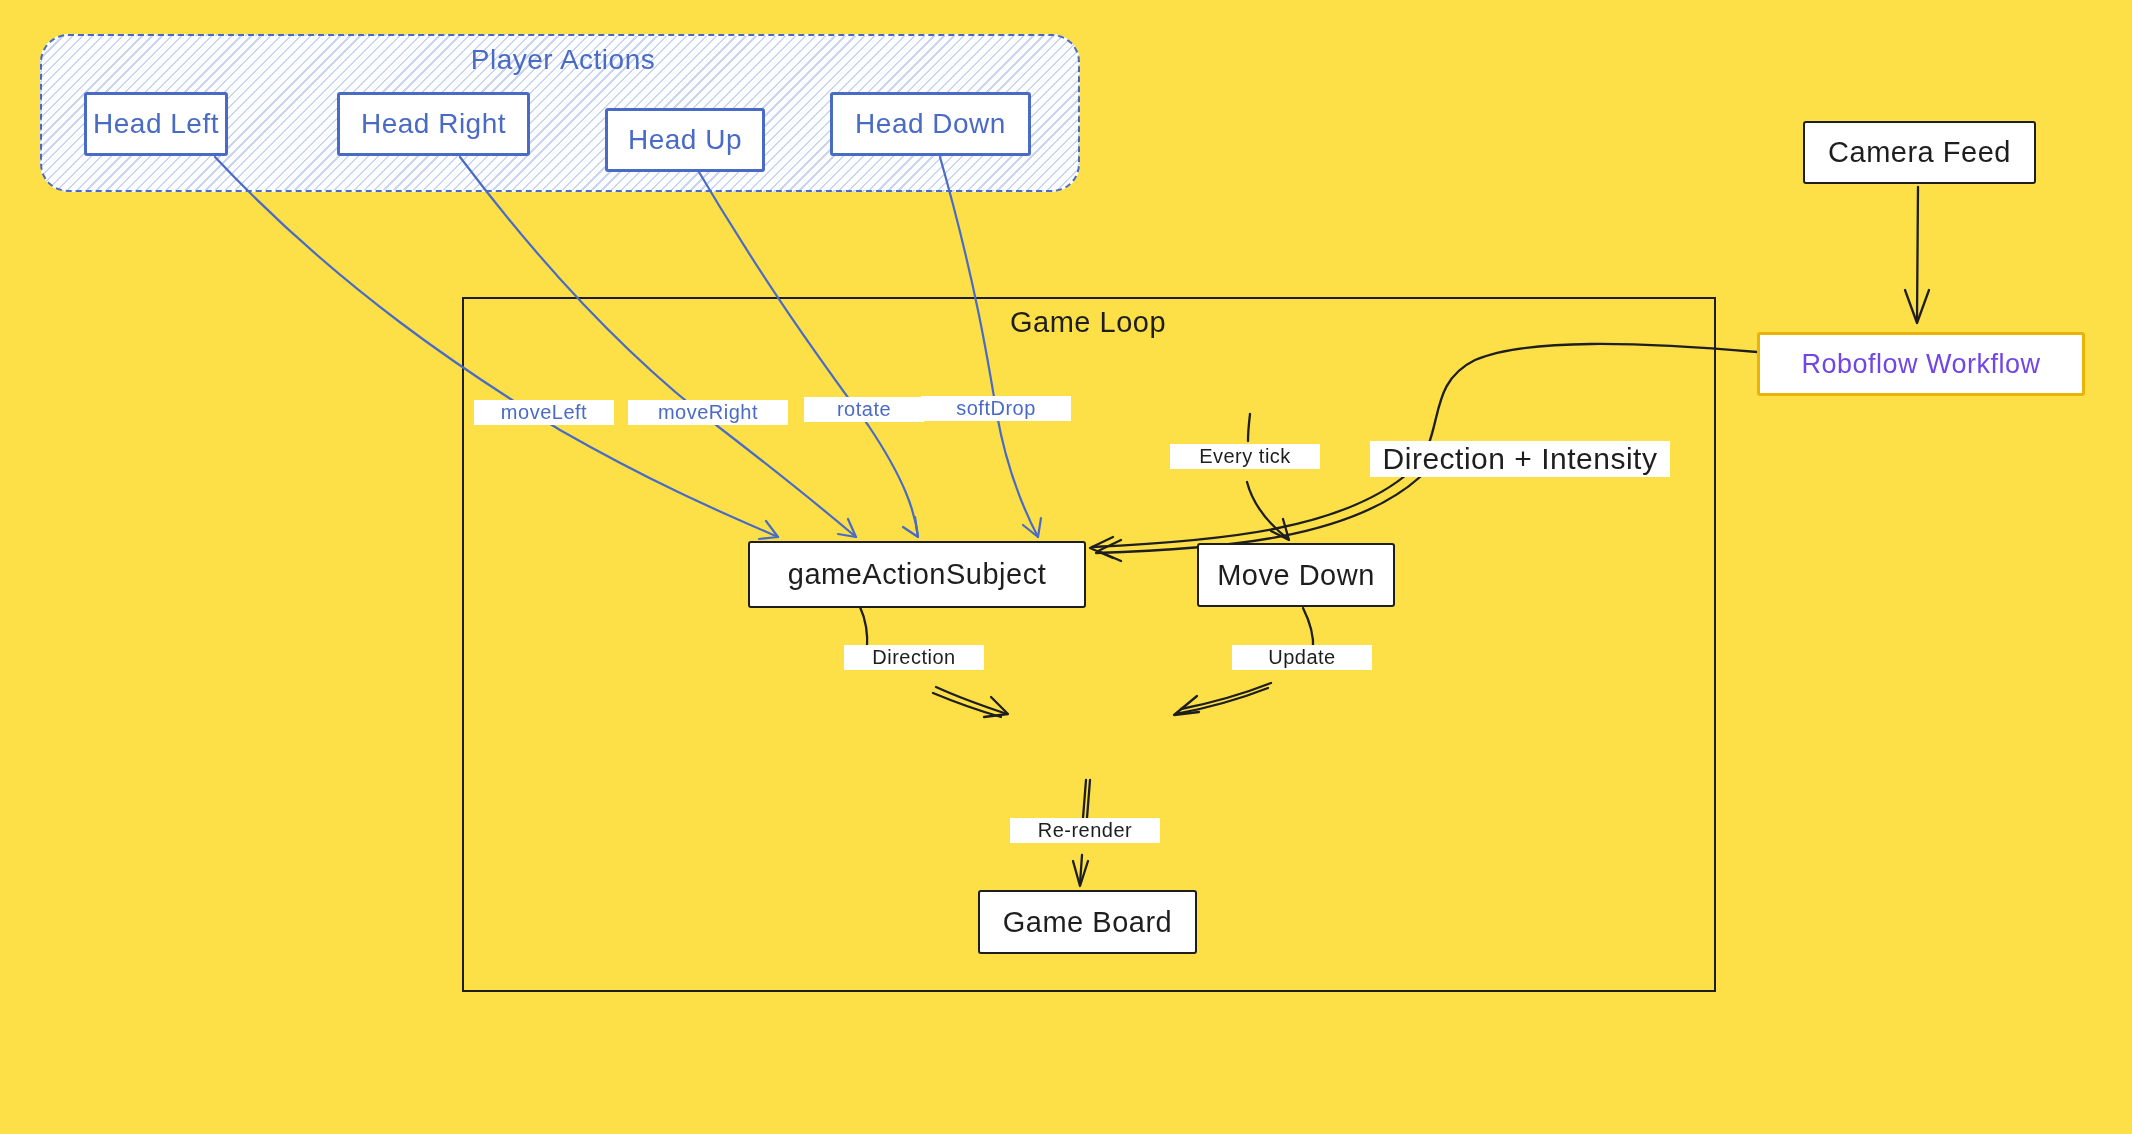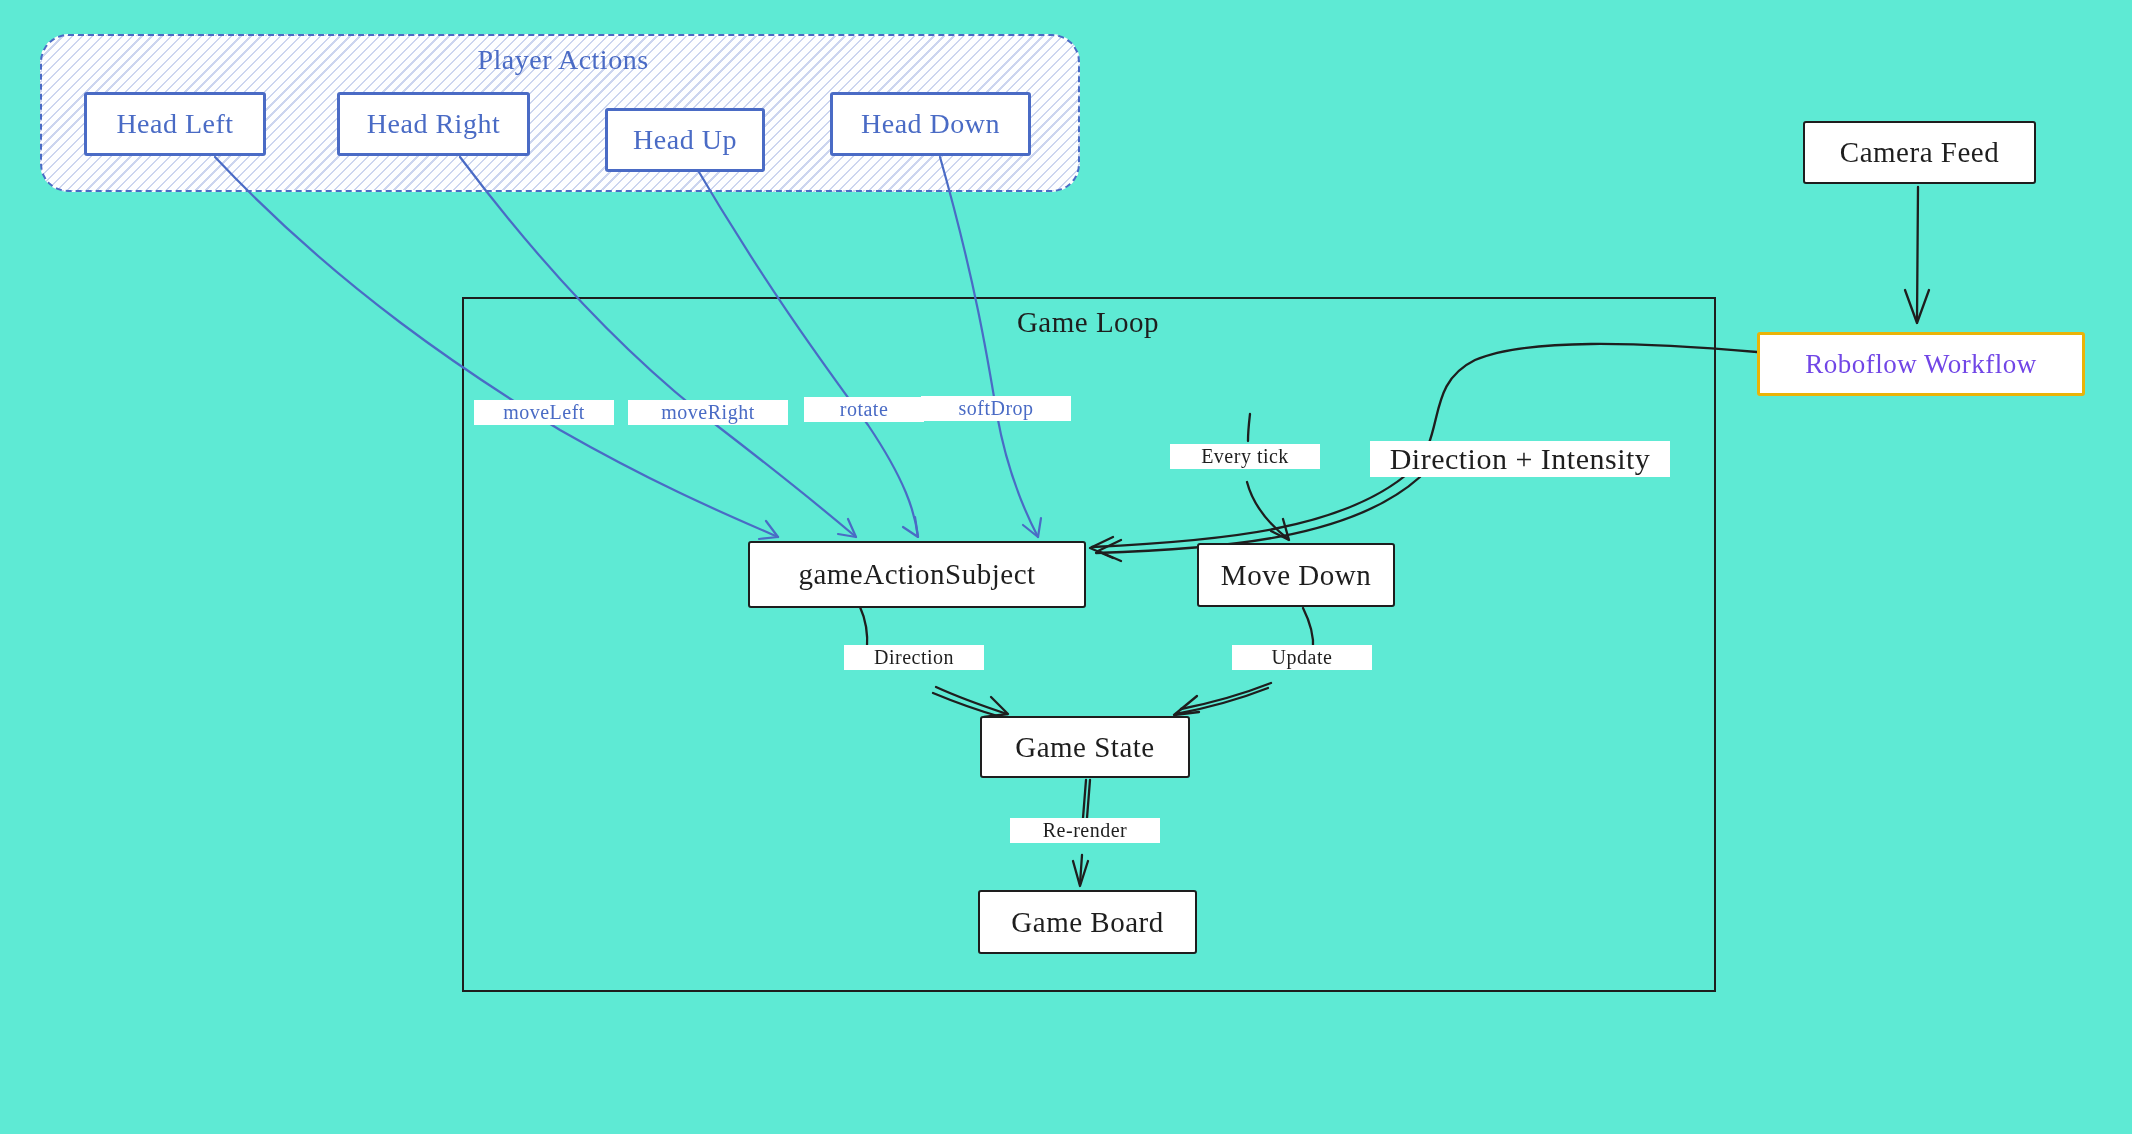--- a/index.html
+++ b/index.html
@@ -1,18 +1,18 @@
 <!DOCTYPE html>
 <html><head>
 <meta charset="utf-8">
 <style>
   html,body{margin:0;padding:0;background:#ffffff;}
   .canvas{
-    position:relative;width:2132px;height:1134px;background:#5eead4;overflow:hidden;
-    font-family:Liberation Serif, serif;color:#1e1e1e;
+    position:relative;width:2132px;height:1134px;background:#fde047;overflow:hidden;
+    font-family:Liberation Sans, sans-serif;color:#1e1e1e;
   }
   .abs{position:absolute;}
   svg.wires{position:absolute;left:0;top:0;width:2132px;height:1134px;z-index:2;}
 
   
   .frame-player{
     left:40px;top:34px;width:1036px;height:154px;z-index:1;
     border:2.5px dashed #4a6bc5;border-radius:28px;
     background-color:#fdfeff;
     background-image:repeating-linear-gradient(135deg, rgba(74,107,197,0.28) 0px, rgba(74,107,197,0.28) 1.6px, rgba(255,255,255,0) 1.6px, rgba(255,255,255,0) 7px);
@@ -29,21 +29,21 @@
 
   
   .box{
     z-index:3;background:#ffffff;display:flex;align-items:center;justify-content:center;
     border:2.5px solid #1e1e1e;border-radius:3px;font-size:29px;letter-spacing:0.5px;
     box-sizing:border-box;white-space:nowrap;
   }
   .box.blue{border:3px solid #4a6bc5;color:#4a6bc5;font-size:28px;}
   .box.violet{border:3px solid #eab308;color:#7146e6;font-size:27px;}
 
-  .b-headleft {left:84px;  top:92px; width:182px;height:64px;}
+  .b-headleft {left:84px;  top:92px; width:144px;height:64px;}
   .b-headright{left:337px; top:92px; width:193px;height:64px;}
   .b-headup   {left:605px; top:108px; width:160px;height:64px;}
   .b-headdown {left:830px; top:92px; width:201px;height:64px;}
   .b-camera   {left:1803px;top:121px;width:233px;height:63px;}
   .b-roboflow {left:1757px;top:332px;width:328px;height:64px;}
   .b-rxjs     {left:1136px;top:351px;width:229px;height:62px;}
   .b-movedown {left:1197px;top:543px;width:198px;height:64px;}
   .b-gas      {left:748px; top:541px;width:338px;height:67px;}
   .b-gamestate{left:980px; top:716px;width:210px;height:62px;}
   .b-gameboard{left:978px; top:890px;width:219px;height:64px;}
@@ -122,21 +122,20 @@
   <div class="abs box blue b-headleft">Head Left</div>
   <div class="abs box blue b-headright">Head Right</div>
   <div class="abs box blue b-headup">Head Up</div>
   <div class="abs box blue b-headdown">Head Down</div>
 
   <div class="abs box b-camera">Camera Feed</div>
   <div class="abs box violet b-roboflow">Roboflow Workflow</div>
 
   <div class="abs box b-movedown">Move Down</div>
   <div class="abs box b-gas">gameActionSubject</div>
-  <div class="abs box b-gamestate">Game State</div>
   <div class="abs box b-gameboard">Game Board</div>
 
   <div class="abs elabel blue l-moveleft">moveLeft</div>
   <div class="abs elabel blue l-moveright">moveRight</div>
   <div class="abs elabel blue l-rotate">rotate</div>
   <div class="abs elabel blue l-softdrop">softDrop</div>
   <div class="abs elabel l-di">Direction + Intensity</div>
   <div class="abs elabel l-everytick">Every tick</div>
   <div class="abs elabel l-controls">Direction</div>
   <div class="abs elabel l-update">Update</div>

